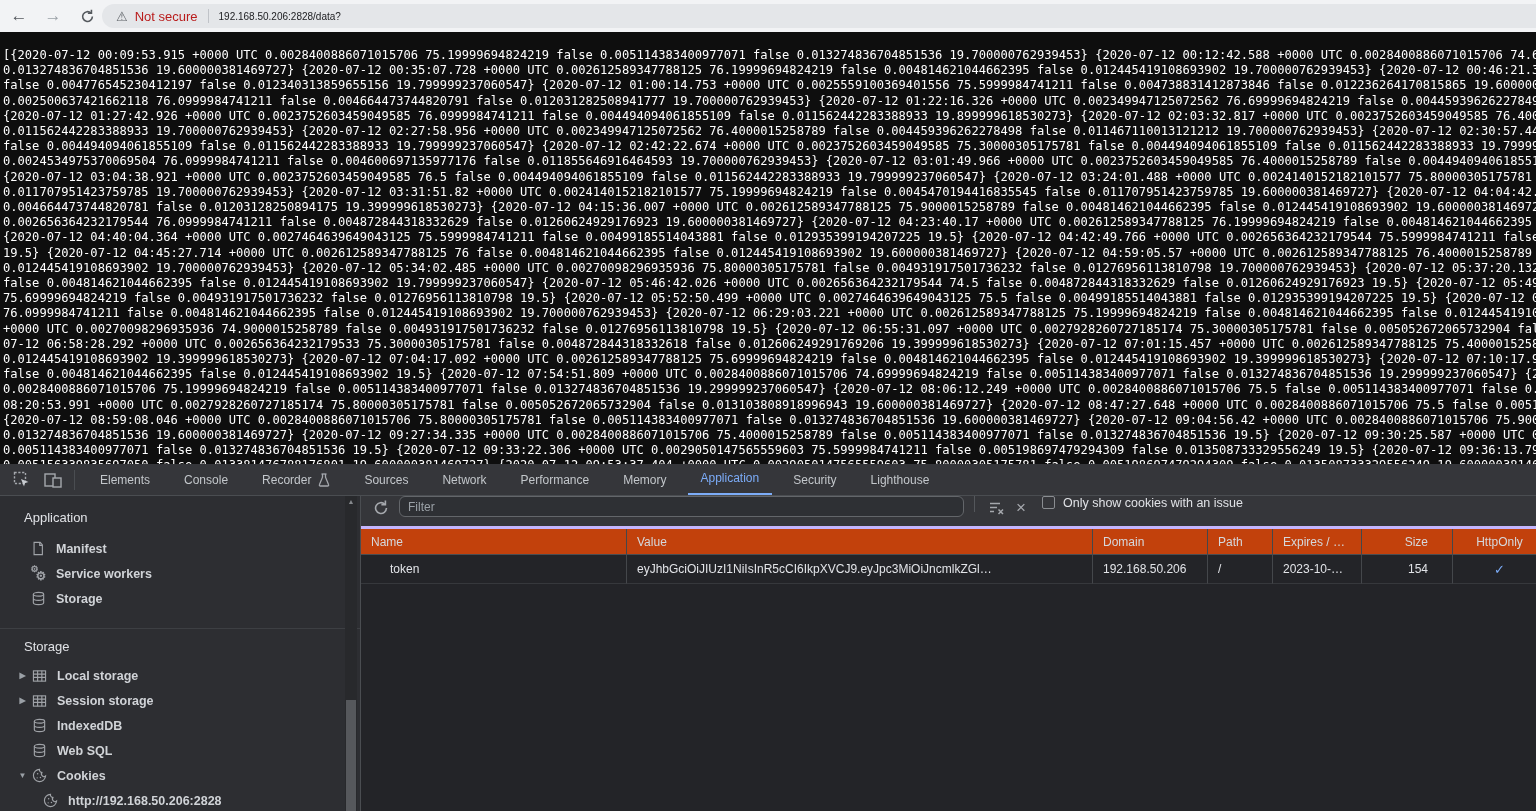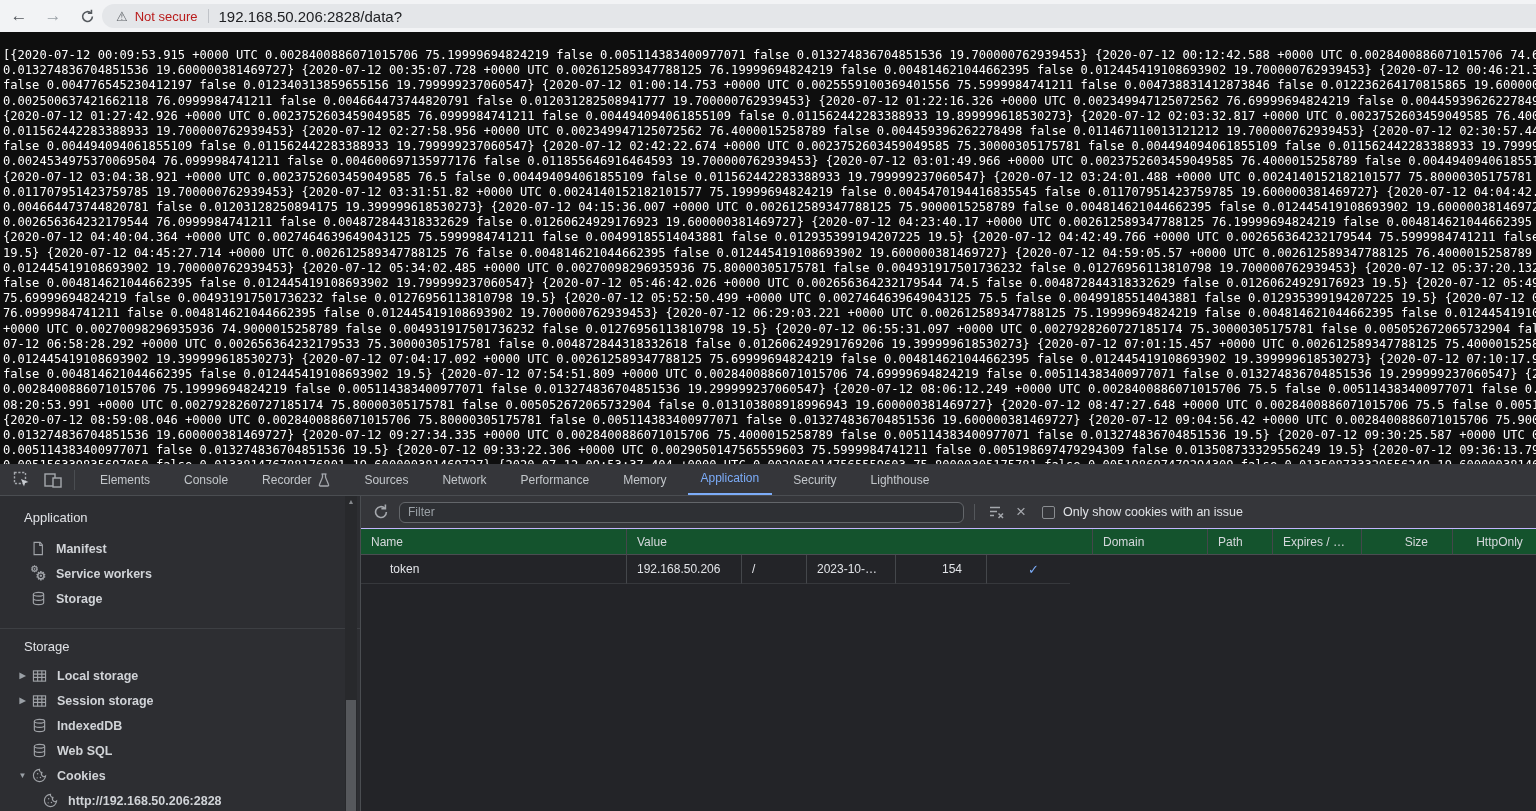--- a/index.html
+++ b/index.html
@@ -13,21 +13,21 @@
   .nav-btn { width:30px; height:28px; display:flex; align-items:center; justify-content:center;
              font-size:17px; color:#55595e; margin-left:4px; cursor:pointer; }
   .nav-btn.fwd { color:#9aa0a6; }
   .nav-btn svg { display:block; }
   .omnibox { position:absolute; left:102px; top:4px; width:1460px; height:24px;
              background:#e4e6e9; border-radius:12px; display:flex; align-items:center;
              padding-left:14px; }
   .warn-ico { font-size:13px; color:#5f6368; margin-right:7px; }
   .notsecure { font-size:13px; color:#b91c1c; }
   .ob-div { width:1px; height:14px; background:#c0c3c8; margin:0 10px; }
-  .url { font-size:15px; color:#202124; }
+  .url { font-size:10px; color:#202124; }
 
   
   .page-text { position:absolute; left:0; top:32px; width:1536px; height:432px;
                background:#0e0e0e; overflow:hidden; padding:16px 0 0 3px;
                font-family:"DejaVu Sans Mono", monospace; font-size:12.1px;
                line-height:15.2px; color:#ffffff; }
   .data-line { white-space:pre; overflow:hidden; }
 
   
   .devtools { position:absolute; left:0; top:464px; width:1536px; height:347px;
@@ -59,40 +59,40 @@
   .gears { position:relative; width:15px; height:15px; font-size:8px; color:#a0a3a8; }
   .gears .g1 { position:absolute; left:0; top:-2px; font-size:9px; }
   .gears .g2 { position:absolute; left:5px; top:3px; font-size:12px; }
   .sb-scrollbar { position:absolute; right:3px; top:0; width:12px; height:315px; background:#28292c; }
   .sb-scroll-up { position:absolute; top:2px; left:0; width:12px; text-align:center;
                   font-size:7px; color:#86898d; }
   .sb-thumb { position:absolute; left:1px; top:204px; width:10px; height:111px; background:#56585c; }
 
   
   .dt-main { flex:1; display:flex; flex-direction:column; background:#232428; overflow:hidden; }
-  .ck-toolbar { height:33px; background:#35363a; border-bottom:1px solid #c4b5fd;
-                display:flex; align-items:center; flex:none; }
+  .ck-toolbar { height:33px; background:#35363a; border-bottom:3px solid #c4b5fd;
+                display:flex; align-items:flex-start; flex:none; }
   .ck-refresh { width:24px; height:24px; margin-left:8px; display:flex; align-items:center;
                 justify-content:center; cursor:pointer; }
   .ck-filter { margin-left:6px; width:565px; height:21px; background:#2e3034;
                border:1px solid #63666a; border-radius:6px; color:#c3c7cb; font-size:12px;
                padding:0 8px; outline:none; font-family:"Liberation Sans", sans-serif; }
   .ck-filter::placeholder { color:#9aa0a6; }
   .tb-div { width:1px; height:16px; background:#54575b; margin:0 10px; }
   .tb-ico { width:24px; height:24px; display:flex; align-items:center; justify-content:center;
             cursor:pointer; color:#a5a8ad; }
   .tb-ico.close { font-size:17px; }
   .ck-check { width:13px; height:13px; border:1px solid #8a8d91; border-radius:2px;
               margin:0 8px 0 9px; cursor:pointer; }
   .ck-check-label { color:#e0e2e6; font-size:12.5px; }
 
   .ck-row { display:flex; flex:none; }
   .ck-cell { border-right:1px solid #44474b; padding-left:10px; white-space:nowrap;
              overflow:hidden; display:flex; align-items:center; }
-  .ck-head .ck-cell { height:26px; background:#14532d; color:#d5d8dc; border-bottom:1px solid #4a4d51; }
+  .ck-head .ck-cell { height:26px; background:#c2410c; color:#d5d8dc; border-bottom:1px solid #4a4d51; }
   .ck-data .ck-cell { height:29px; color:#e2e4e8; border-bottom:1px solid #36383c; }
   .col-name { width:266px; }
   .col-value { width:466px; }
   .col-domain { width:115px; }
   .col-path { width:65px; }
   .col-expires { width:89px; }
   .col-size { width:91px; justify-content:flex-end; padding-right:24px; }
   .col-httponly { width:83px; justify-content:center; border-right:none; }
   .ck-data .col-name { padding-left:29px; }
   .ck-data .col-httponly { color:#7cacf8; font-size:13px; }
@@ -322,20 +322,21 @@
         <div class="ck-cell col-value">Value</div>
         <div class="ck-cell col-domain">Domain</div>
         <div class="ck-cell col-path">Path</div>
         <div class="ck-cell col-expires">Expires / …</div>
         <div class="ck-cell col-size">Size</div>
         <div class="ck-cell col-httponly">HttpOnly</div>
       </div>
 
       <div class="ck-row ck-data">
         <div class="ck-cell col-name">token</div>
+        <div class="ck-cell col-value">eyJhbGciOiJIUzI1NiIsInR5cCI6IkpXVCJ9.eyJpc3MiOiJncmlkZGl…</div>
         <div class="ck-cell col-domain">192.168.50.206</div>
         <div class="ck-cell col-path">/</div>
         <div class="ck-cell col-expires">2023-10-…</div>
         <div class="ck-cell col-size">154</div>
         <div class="ck-cell col-httponly">✓</div>
       </div>
 
       <div class="ck-empty"></div>
     </div>
   </div>

